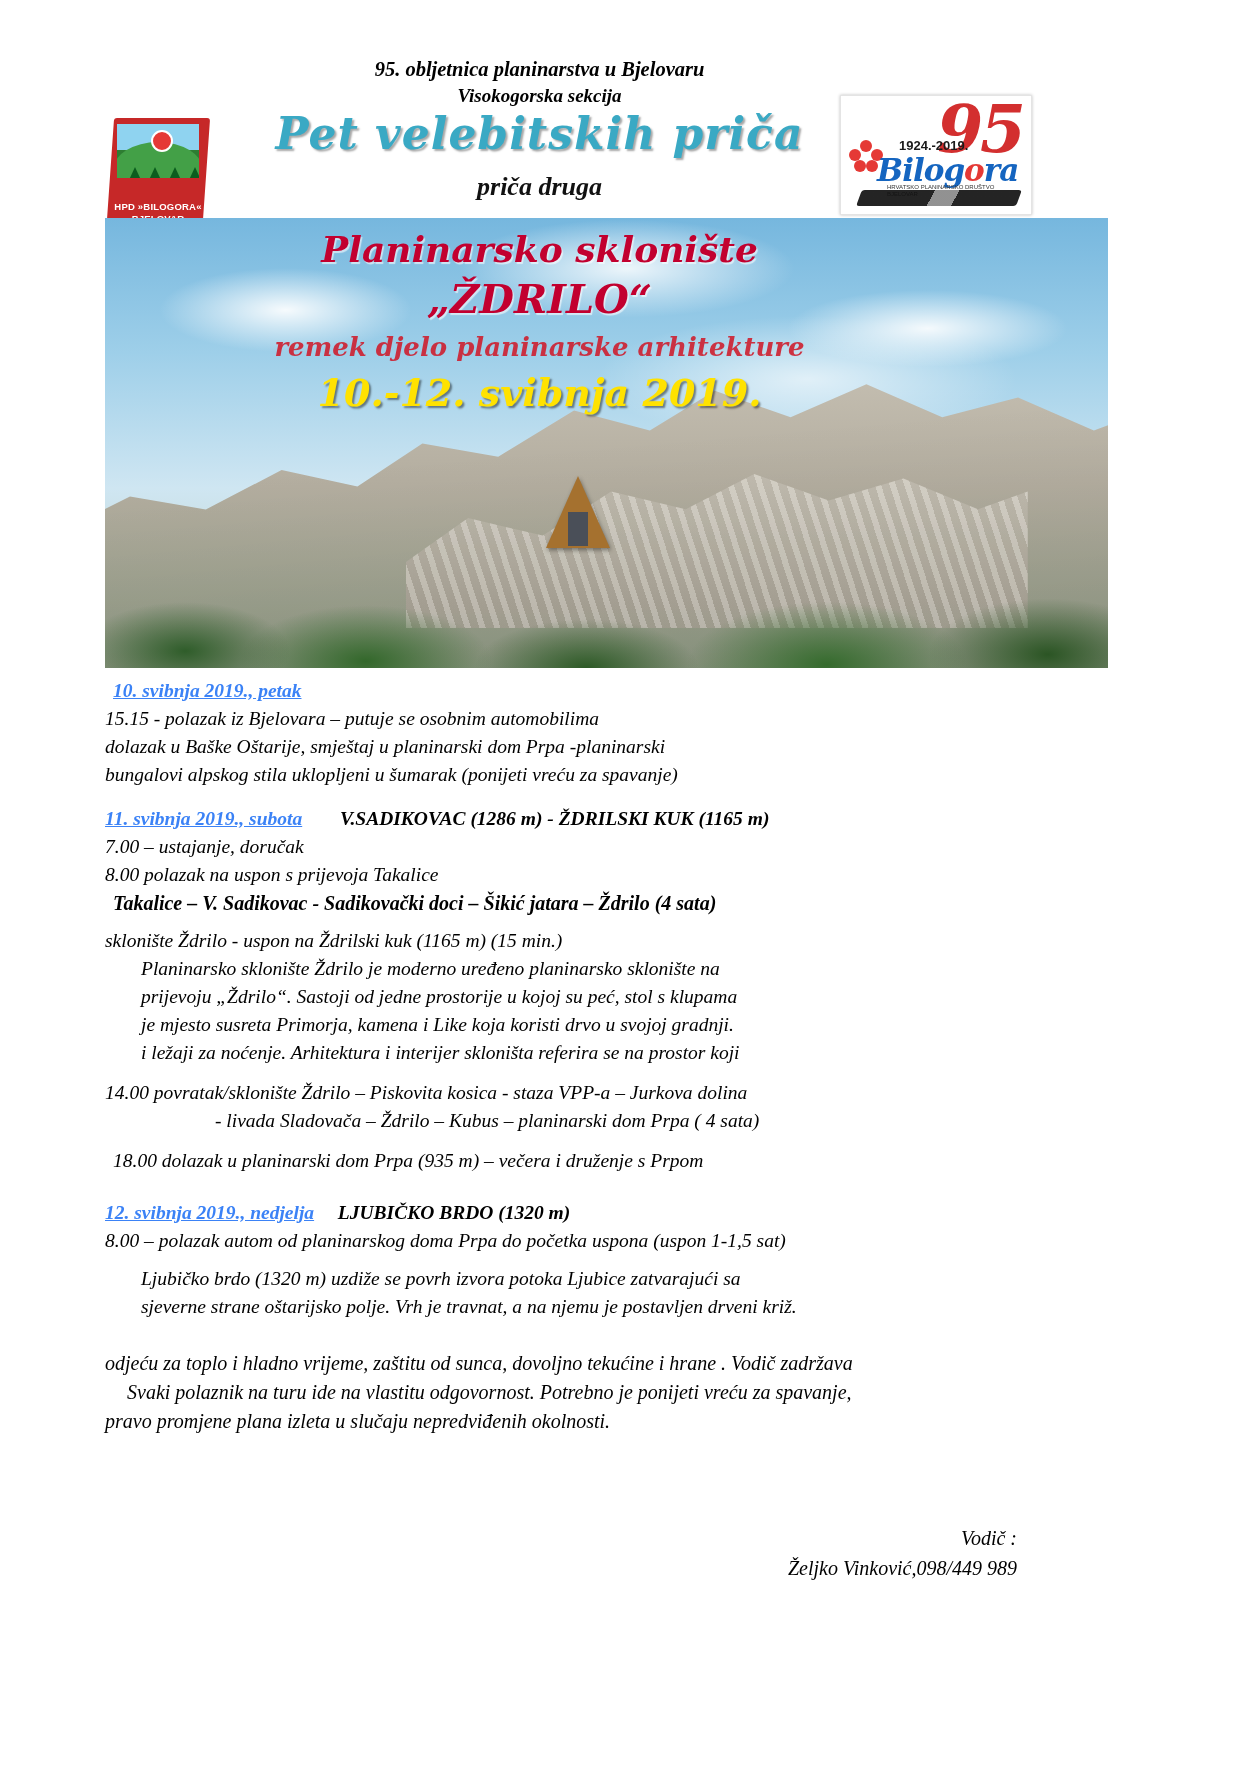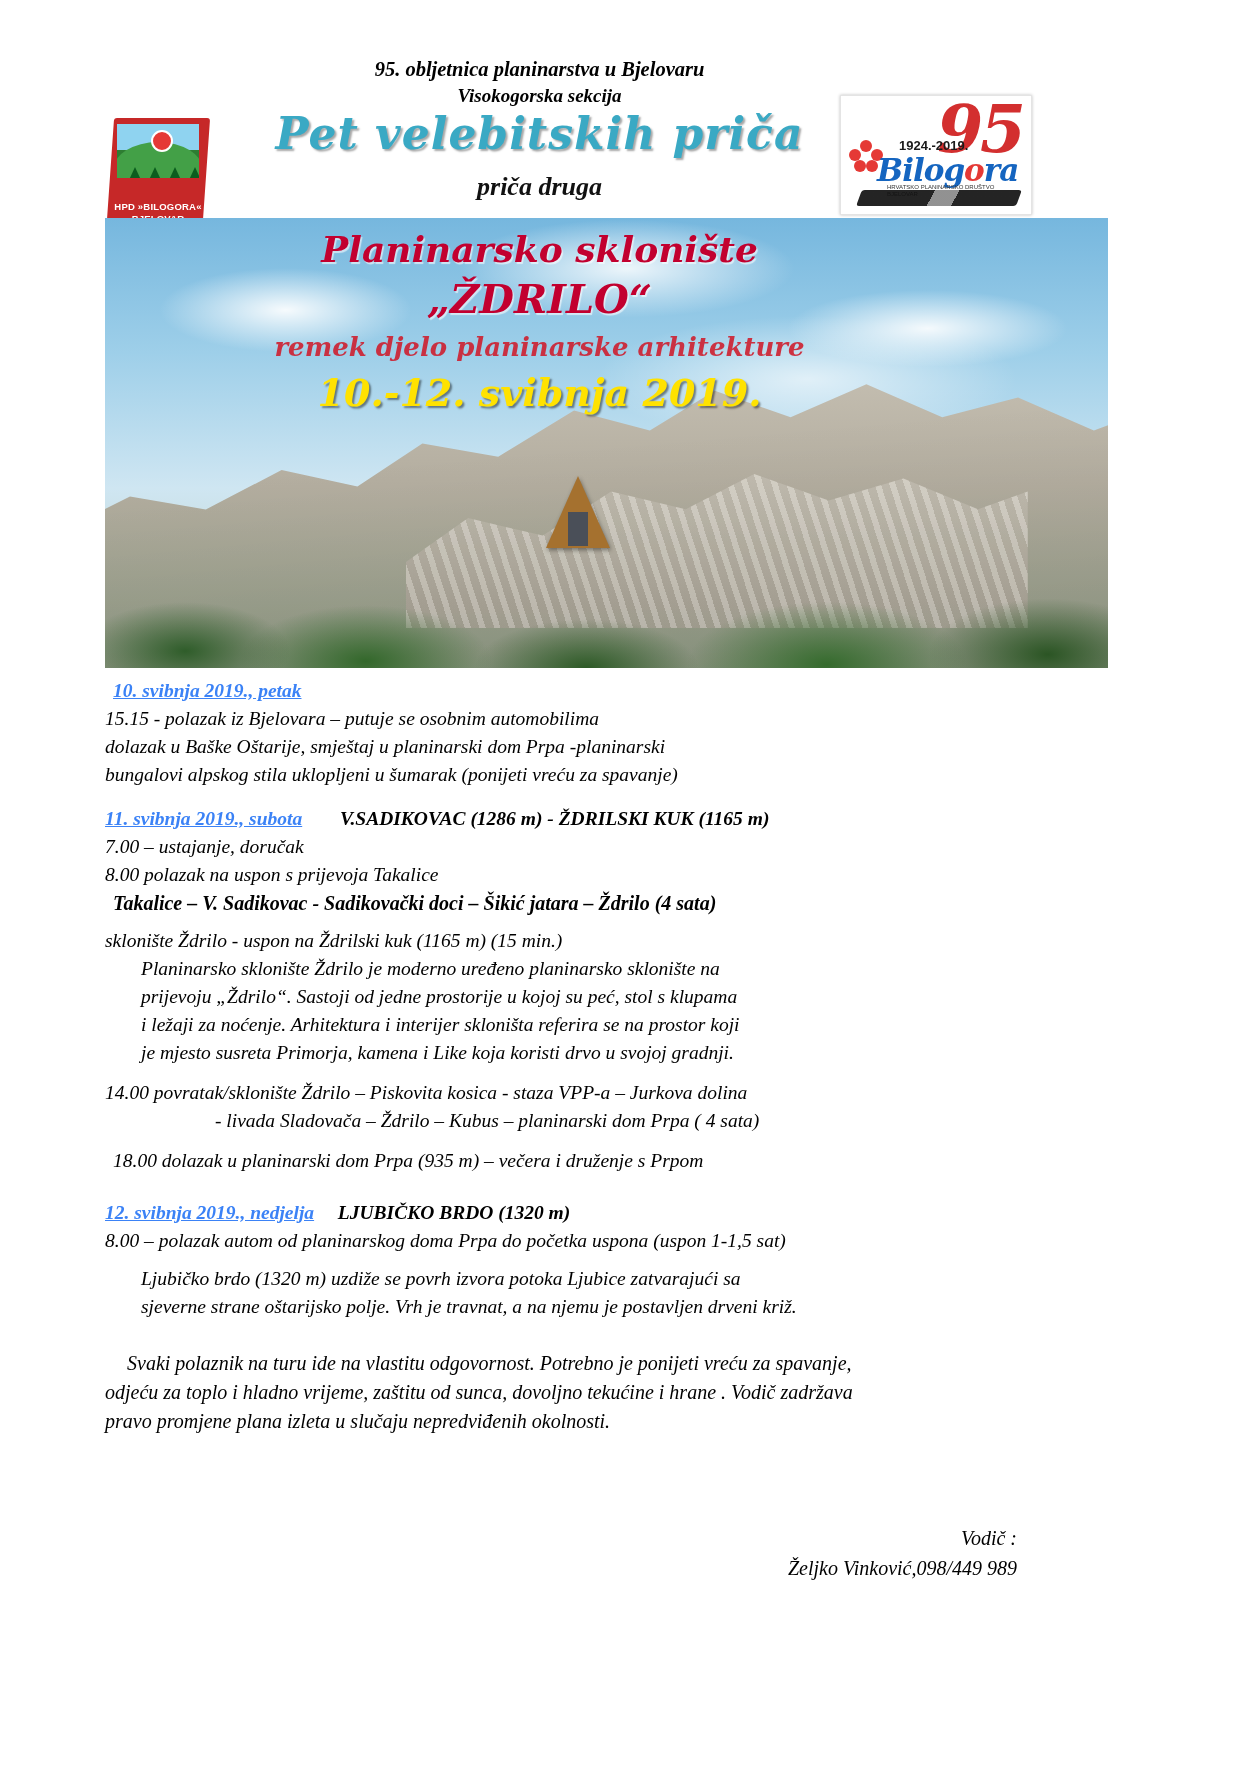--- a/index.html
+++ b/index.html
@@ -420,44 +420,44 @@
         <span style="display:inline-block;width:28px"></span>
         <span class="route-head">V.SADIKOVAC (1286 m) - ŽDRILSKI KUK (1165 m)</span>
       </div>
       <div class="blk">7.00 – ustajanje, doručak</div>
       <div class="blk">8.00 polazak na uspon s prijevoja Takalice</div>
       <div class="blk bigger" style="margin-left:8px;font-weight:bold;">Takalice – V. Sadikovac  - Sadikovački doci  – Šikić jatara –  Ždrilo  (4 sata)</div>
       <div class="blk" style="margin-top:12px;">sklonište Ždrilo  - uspon na Ždrilski kuk (1165 m) (15 min.)</div>
       <div class="ind2">
         <div class="blk">Planinarsko  sklonište  Ždrilo  je moderno uređeno planinarsko  sklonište  na</div>
         <div class="blk">prijevoju „Ždrilo“. Sastoji  od  jedne prostorije u kojoj su peć, stol s klupama</div>
+        <div class="blk">je mjesto susreta Primorja, kamena  i Like koja  koristi drvo u svojoj  gradnji.</div>
         <div class="blk">i ležaji za noćenje. Arhitektura i  interijer skloništa referira se na prostor koji</div>
-        <div class="blk">je mjesto susreta Primorja, kamena  i Like koja  koristi drvo u svojoj  gradnji.</div>
       </div>
       <div class="blk" style="margin-top:14px;">14.00  povratak/sklonište Ždrilo – Piskovita kosica - staza  VPP-a – Jurkova dolina</div>
       <div class="blk ind3">- livada Sladovača – Ždrilo – Kubus – planinarski dom Prpa  ( 4 sata)</div>
       <div class="blk" style="margin-top:14px;margin-left:8px;">18.00 dolazak u planinarski dom Prpa (935 m) – večera i druženje s  Prpom</div>
     </div>
 
     <div class="sec" style="margin-top:26px;">
       <div class="blk">
         <span class="day-head">12. svibnja  2019., nedjelja</span>
         <span style="display:inline-block;width:14px"></span>
         <span class="route-head">LJUBIČKO BRDO (1320 m)</span>
       </div>
       <div class="blk"> 8.00 – polazak autom od planinarskog doma Prpa do početka uspona (uspon 1-1,5 sat)</div>
       <div class="ind2" style="margin-top:12px;">
         <div class="blk">Ljubičko brdo (1320 m)  uzdiže se povrh izvora potoka Ljubice zatvarajući sa</div>
         <div class="blk">sjeverne strane oštarijsko polje. Vrh je travnat, a na njemu je  postavljen drveni križ.</div>
       </div>
     </div>
 
     <div class="note">
+      <div class="blk">odjeću za toplo i hladno vrijeme, zaštitu od sunca,  dovoljno tekućine i hrane . Vodič zadržava</div>
       <div class="blk first">Svaki polaznik na turu ide na vlastitu odgovornost.  Potrebno je ponijeti vreću za spavanje,</div>
-      <div class="blk">odjeću za toplo i hladno vrijeme, zaštitu od sunca,  dovoljno tekućine i hrane . Vodič zadržava</div>
       <div class="blk">pravo promjene plana izleta u slučaju nepredviđenih okolnosti.</div>
     </div>
   </div>
 
   <div class="sign">
     <div>Vodič :</div>
     <div>Željko Vinković,098/449 989</div>
   </div>
 
 </div>

